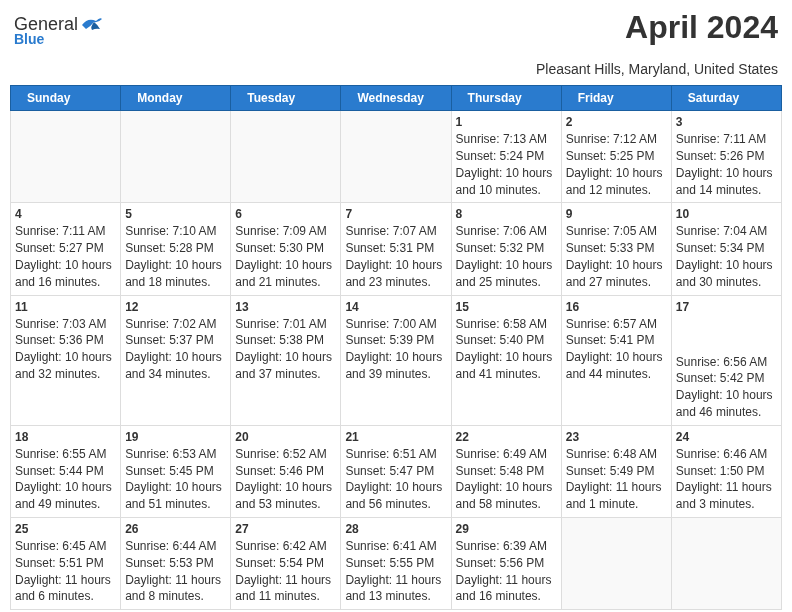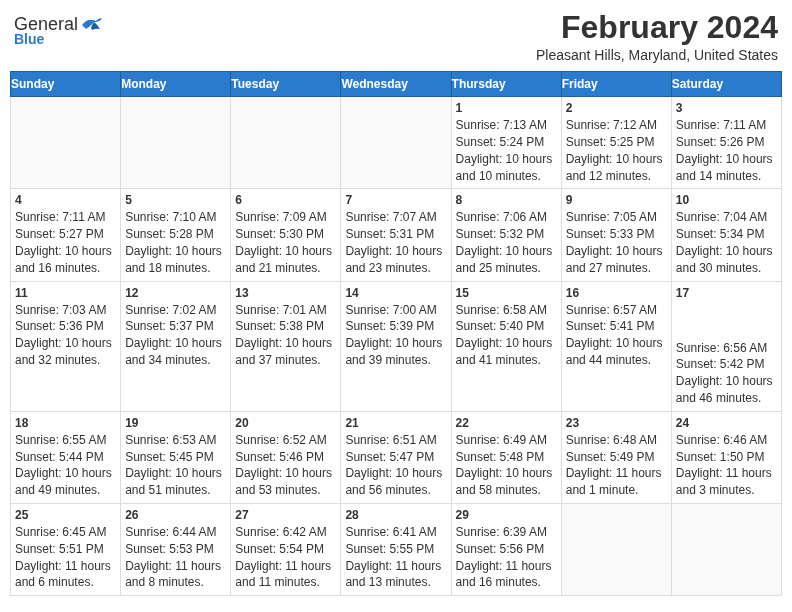--- a/index.html
+++ b/index.html
@@ -28,33 +28,33 @@
     }
     .month-year {
       font-size: 32px;
       font-weight: bold;
       color: #333;
       line-height: 1.1;
     }
     .location {
       font-size: 14px;
       color: #333;
-      margin-top: 2px;
+      margin-top: 16px;
     }
     .calendar {
       width: 100%;
       border-collapse: collapse;
       border: 1px solid #ccc;
     }
     .calendar th {
       background-color: #2a7bce;
       color: #fff;
       font-size: 12px;
       font-weight: bold;
-      padding: 5px 0;
+      padding: 5px 16px;
       text-align: left;
       border: 1px solid #1a5fa0;
     }
     .calendar td {
       vertical-align: top;
       padding: 4px;
       font-size: 10px;
       color: #333;
       border: 1px solid #ddd;
       width: calc(100% / 7);
@@ -94,21 +94,21 @@
     <div class="logo-row">
       <span style="font-size:18px;font-weight:normal;color:#333;">General</span>
       <svg class="logo-bird" viewBox="0 0 24 20" xmlns="http://www.w3.org/2000/svg">
         <path d="M2 10 Q8 2 16 6 Q20 2 22 4 Q18 8 14 7 Q10 12 6 14 Z" fill="#2a7bce"></path>
         <path d="M14 7 Q18 10 20 14 Q16 13 12 15 Q10 12 14 7Z" fill="#1a5fa0"></path>
       </svg>
     </div>
     <span style="font-size:14px;font-weight:bold;color:#2a7bce;margin-top:-4px;">Blue</span>
   </div>
   <div class="title-section">
-    <div class="month-year">February 2024</div>
+    <div class="month-year">April 2024</div>
     <div class="location">Pleasant Hills, Maryland, United States</div>
   </div>
 </div>
 
 <table class="calendar">
   <thead>
     <tr>
     <th>Sunday</th>
         <th>Monday</th>
         <th>Tuesday</th>

